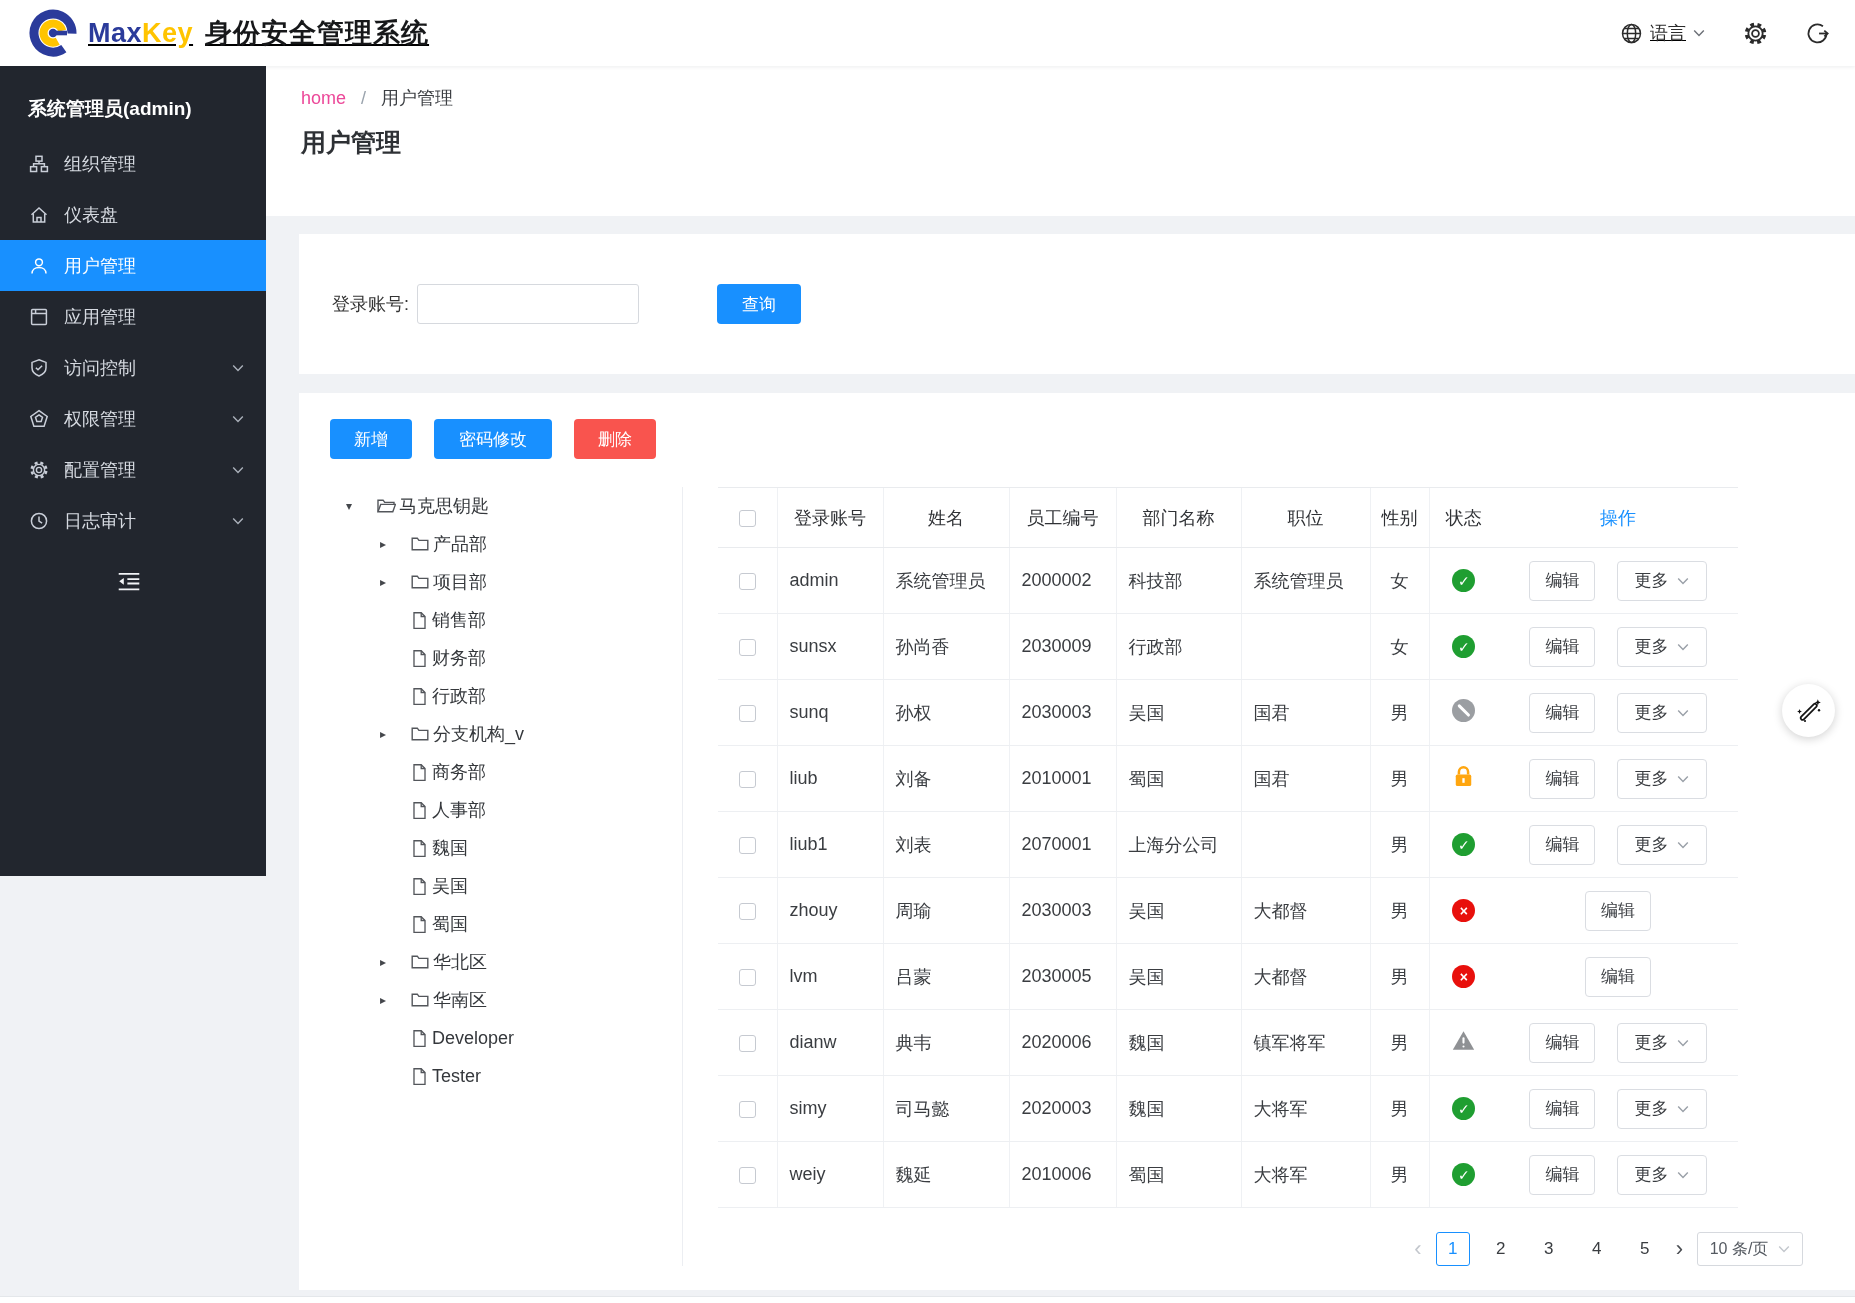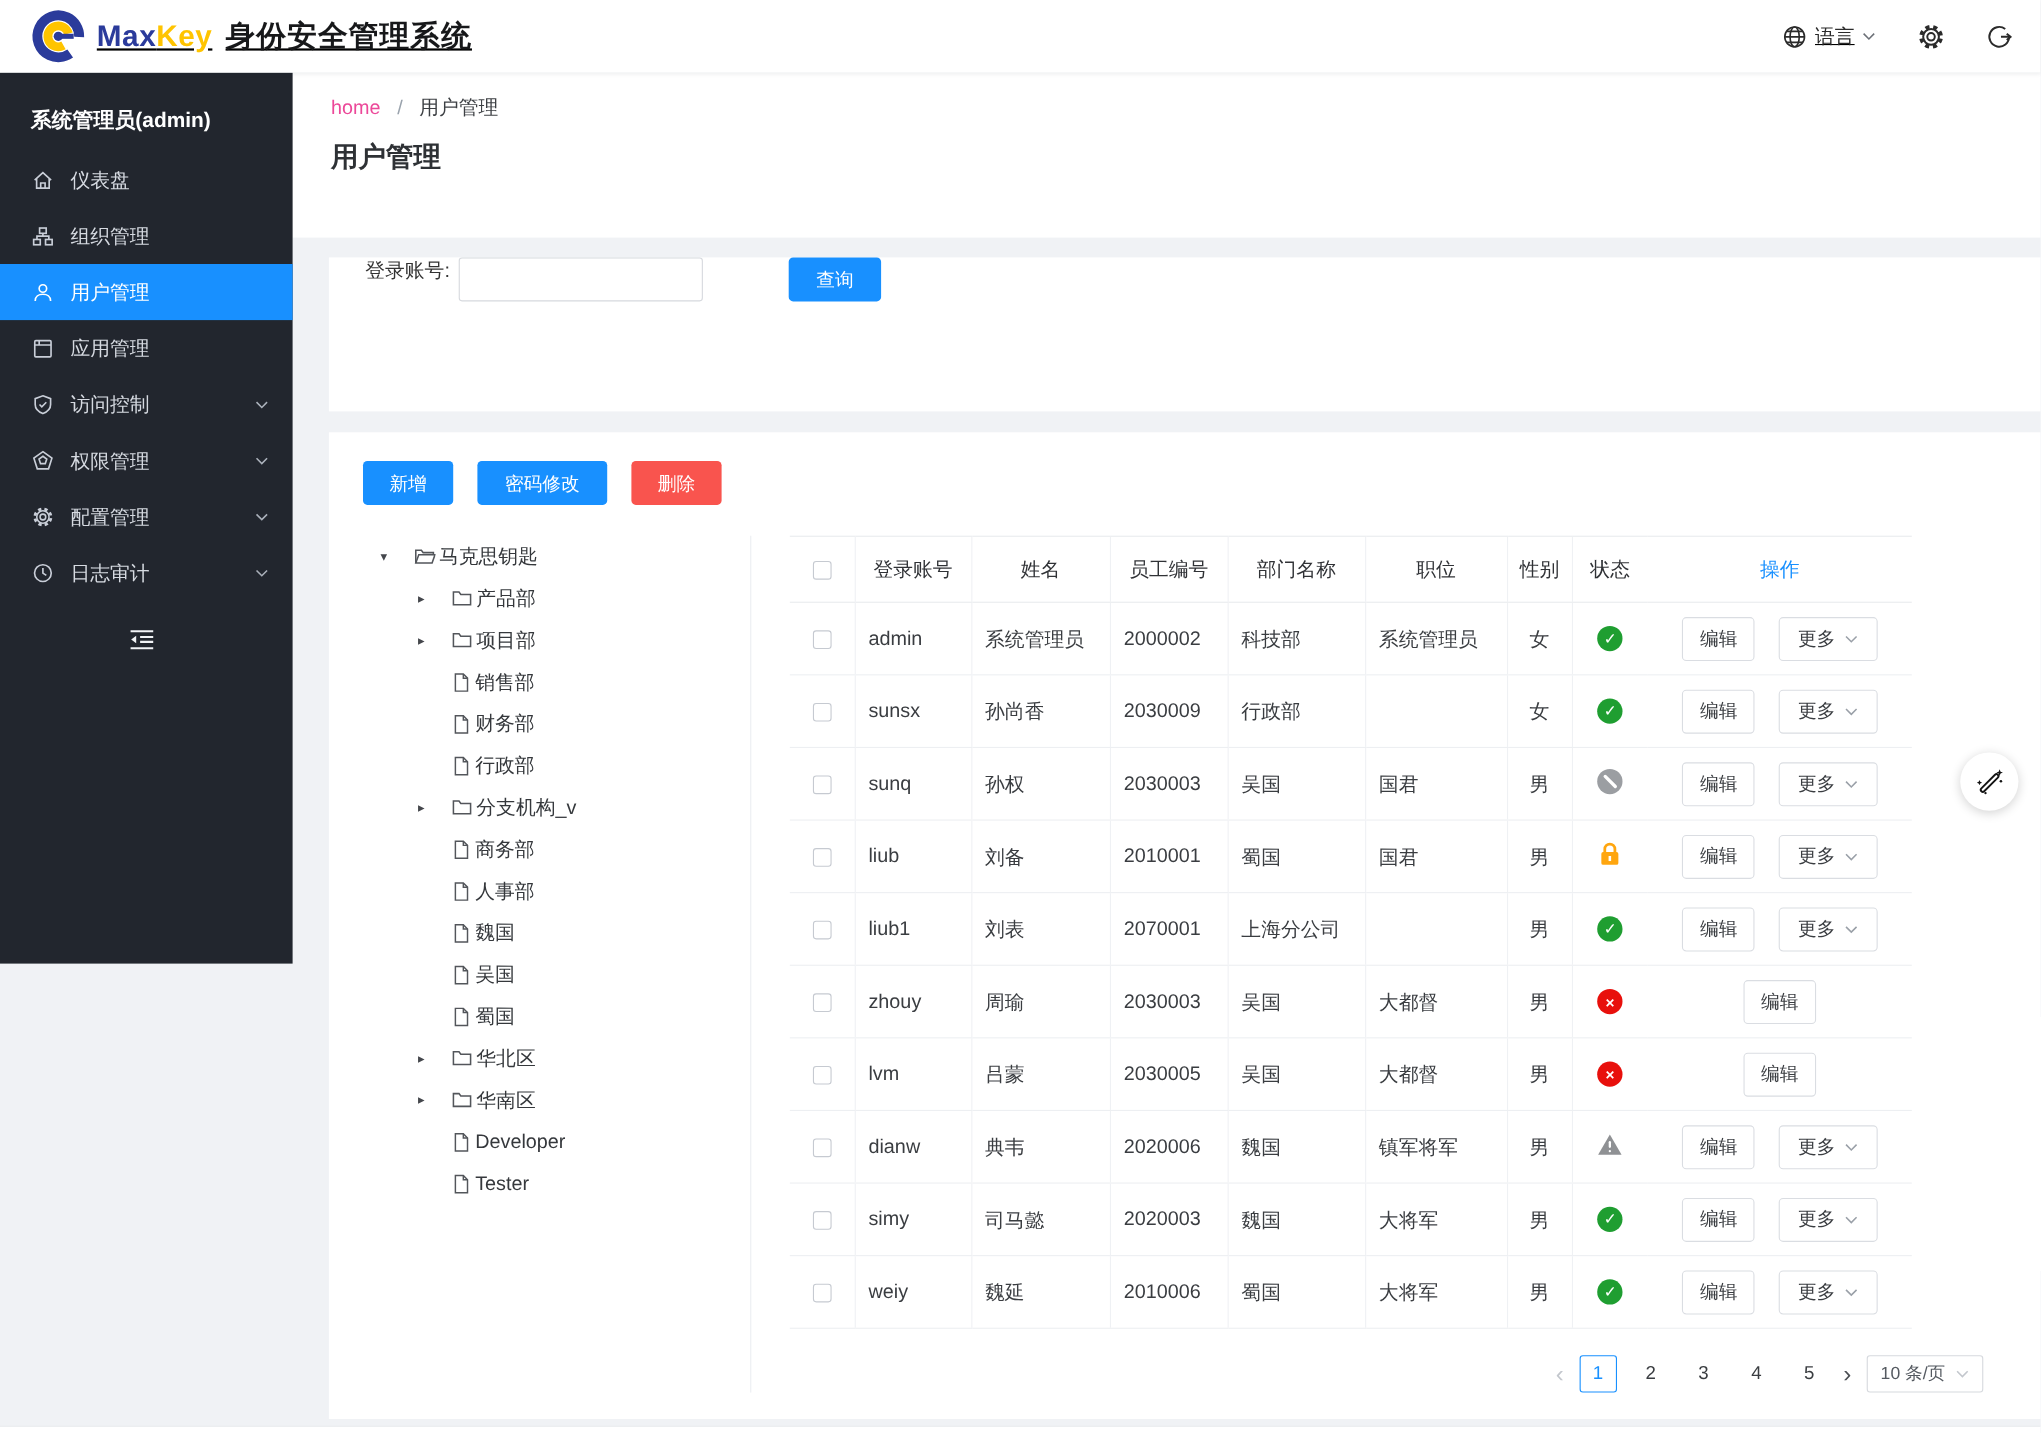--- a/index.html
+++ b/index.html
@@ -32,21 +32,21 @@
   
   .main { position:absolute; left:266px; top:66px; width:1589px; }
   .page-head { background:#fff; height:150px; padding:20px 0 0 35px; }
   .breadcrumb { font-size:18px; }
   .crumb-home { color:#ec4899; cursor:pointer; }
   .crumb-sep { color:#9aa3ad; margin:0 10px; }
   .crumb-cur { color:#3c3f43; }
   .page-title { margin-top:16px; font-size:25px; font-weight:600; color:#2e3135; }
 
   .card { background:#fff; margin-left:33px; }
-  .search-card { margin-top:18px; height:140px; display:flex; }
+  .search-card { margin-top:18px; height:140px; display:flex; align-items:center; }
   .search-label { font-size:18px; color:#333; margin-left:33px; }
   .search-input { margin-left:8px; width:222px; height:40px; border:1px solid #d6d9de; border-radius:3px;
     font-size:16px; padding:0 10px; outline:none; background:#fff; }
   .btn { border:none; border-radius:4px; height:40px; font-size:17px; color:#fff; cursor:pointer; }
   .btn-primary { background:#1890ff; }
   .btn-danger { background:#f9544e; }
   .search-btn { width:84px; margin-left:78px; }
 
   .main-card { margin-top:19px; height:897px; position:relative; overflow:hidden; }
   .toolbar { padding:26px 0 0 31px; display:flex; gap:22px; }
@@ -146,38 +146,38 @@
     </span>
   </div>
 </div>
 
 <div class="sidebar">
   <div class="sidebar-user">系统管理员(admin)</div>
   <div id="sidebar-menu">
   <div class="menu-item">
     <span class="mi-icon">
           <svg width="20" height="20" viewBox="0 0 20 20" fill="none" stroke="currentColor" stroke-width="1.5">
-            <path d="M2.5 9.8 L10 3 L17.5 9.8"></path>
-            <path d="M4.3 8.4 V17 h11.4 V8.4"></path>
-            <path d="M8 17 v-4.6 h4 V17"></path>
-          </svg>
-        </span>
-    <span>仪表盘</span>
-
-  </div>
-  <div class="menu-item">
-    <span class="mi-icon">
-          <svg width="20" height="20" viewBox="0 0 20 20" fill="none" stroke="currentColor" stroke-width="1.5">
             <rect x="7" y="2.3" width="6" height="4.8"></rect>
             <rect x="1.6" y="12.7" width="6" height="4.8"></rect>
             <rect x="12.4" y="12.7" width="6" height="4.8"></rect>
             <path d="M10 7.1 v2.6 M4.6 12.7 V9.7 h10.8 v3"></path>
           </svg>
         </span>
     <span>组织管理</span>
+
+  </div>
+  <div class="menu-item">
+    <span class="mi-icon">
+          <svg width="20" height="20" viewBox="0 0 20 20" fill="none" stroke="currentColor" stroke-width="1.5">
+            <path d="M2.5 9.8 L10 3 L17.5 9.8"></path>
+            <path d="M4.3 8.4 V17 h11.4 V8.4"></path>
+            <path d="M8 17 v-4.6 h4 V17"></path>
+          </svg>
+        </span>
+    <span>仪表盘</span>
 
   </div>
   <div class="menu-item active">
     <span class="mi-icon">
           <svg width="20" height="20" viewBox="0 0 20 20" fill="none" stroke="currentColor" stroke-width="1.5">
             <circle cx="10" cy="6.3" r="3.4"></circle>
             <path d="M3 17.6 c0-3.9 3.1-6.1 7-6.1 s7 2.2 7 6.1"></path>
           </svg>
         </span>
     <span>用户管理</span>

